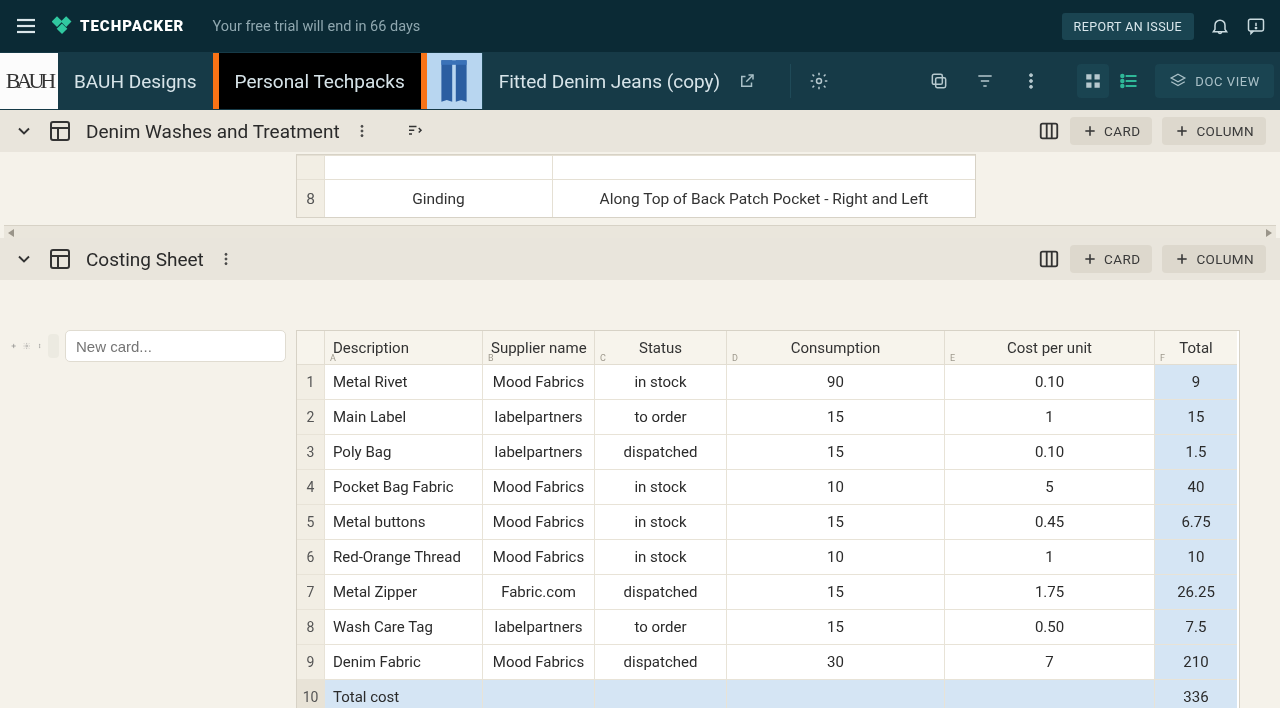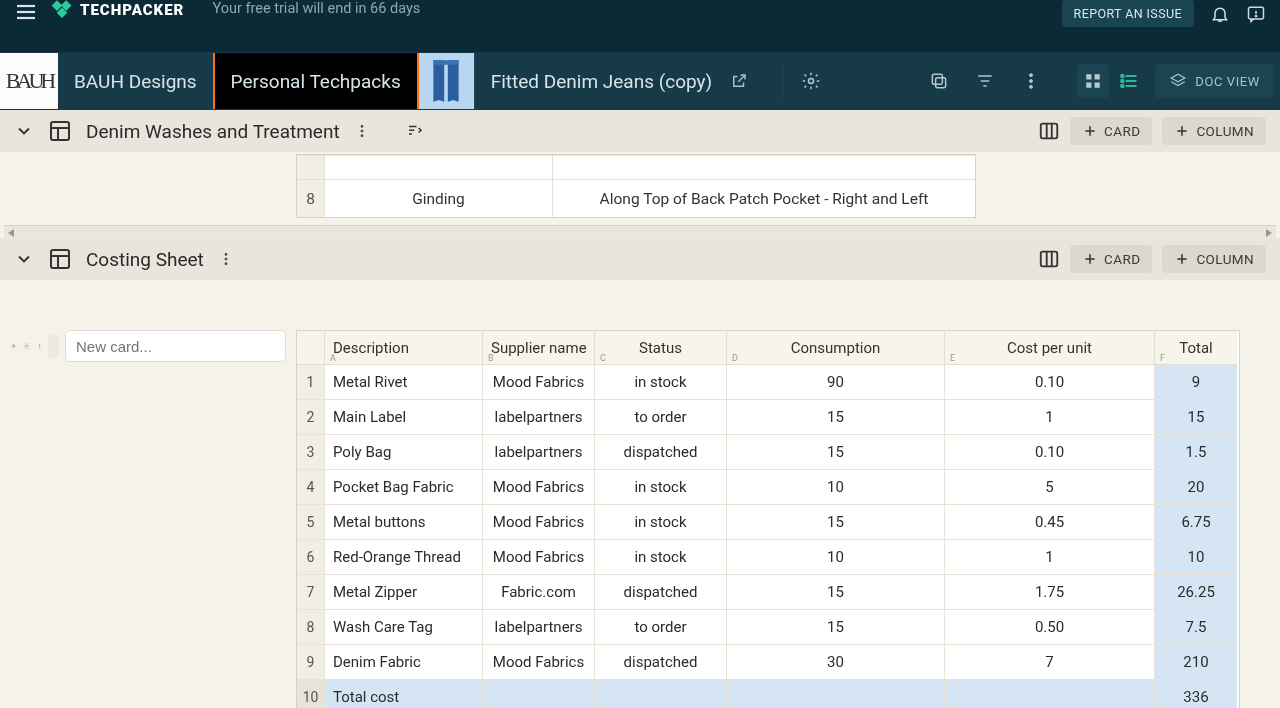--- a/index.html
+++ b/index.html
@@ -6,21 +6,21 @@
   body {
     font-family: -apple-system, BlinkMacSystemFont, "Segoe UI", Roboto, sans-serif;
     background:#fff;
     width:1280px; height:708px; overflow:hidden;
     font-size:14px;
     color:#222;
   }
   
   .topbar {
     height:52px; background:#0b2a35; color:#dbe6ea;
-    display:flex; align-items:flex-start; padding:0 14px; gap:14px;
+    display:flex; align-items:center; padding:0 14px; gap:14px;
   }
   .menu-icon { width:24px; height:24px; cursor:pointer; }
   .logo-wrap { display:flex; align-items:center; gap:8px; }
   .logo-mark { width:20px; height:20px; }
   .logo-type { font-weight:900; letter-spacing:1px; font-size:15px; color:#fff;}
   .trial { color:#8fa7af; font-size:14.5px; margin-left:14px; }
   .top-right { margin-left:auto; display:flex; align-items:center; gap:16px; }
   .report-btn {
     background:#1a4451; color:#d9e7ec; padding:6px 12px; border-radius:3px;
     font-size:12.5px; letter-spacing:0.4px; cursor:pointer;
@@ -30,21 +30,21 @@
   
   .navbar2 {
     height:58px; background:#163a47; display:flex; align-items:center; color:#dbe6ea;
   }
   .brand-square {
     width:58px; height:56px; background:#fcfcfc; display:flex; align-items:center; justify-content:center;
   }
   .brand-square span { font-family: 'Times New Roman', serif; font-size:22px; letter-spacing:-4px; color:#333; font-weight:400;}
   .crumb {
     height:56px; display:flex; align-items:center; padding:0 16px; font-size:19px; color:#d7e4e9;
-    border-right:2px solid #f97316;
+    border-right:6px solid #f97316;
     white-space:nowrap;
   }
   .crumb.active { background:#000000; }
   .jeans-thumb {
     width:56px; height:56px; background:linear-gradient(#b8d6f0,#b8d6f0);
     display:flex; align-items:center; justify-content:center;
     border-right:1px solid #1f4a58;
   }
   .jeans-thumb svg { width:36px; height:48px; }
   .open-icon { margin-left:18px; width:18px; height:18px; stroke:#a9c0c7; cursor:pointer;}
@@ -449,21 +449,21 @@
           <div class="ct-cell cpu">0.10</div>
           <div class="ct-cell tot">1.5</div>
         </div>
         <div class="ct-row">
           <div class="ct-cell idx">4</div>
           <div class="ct-cell desc">Pocket Bag Fabric</div>
           <div class="ct-cell supp">Mood Fabrics</div>
           <div class="ct-cell stat">in stock</div>
           <div class="ct-cell cons">10</div>
           <div class="ct-cell cpu">5</div>
-          <div class="ct-cell tot">20</div>
+          <div class="ct-cell tot">40</div>
         </div>
         <div class="ct-row">
           <div class="ct-cell idx">5</div>
           <div class="ct-cell desc">Metal buttons</div>
           <div class="ct-cell supp">Mood Fabrics</div>
           <div class="ct-cell stat">in stock</div>
           <div class="ct-cell cons">15</div>
           <div class="ct-cell cpu">0.45</div>
           <div class="ct-cell tot">6.75</div>
         </div>

